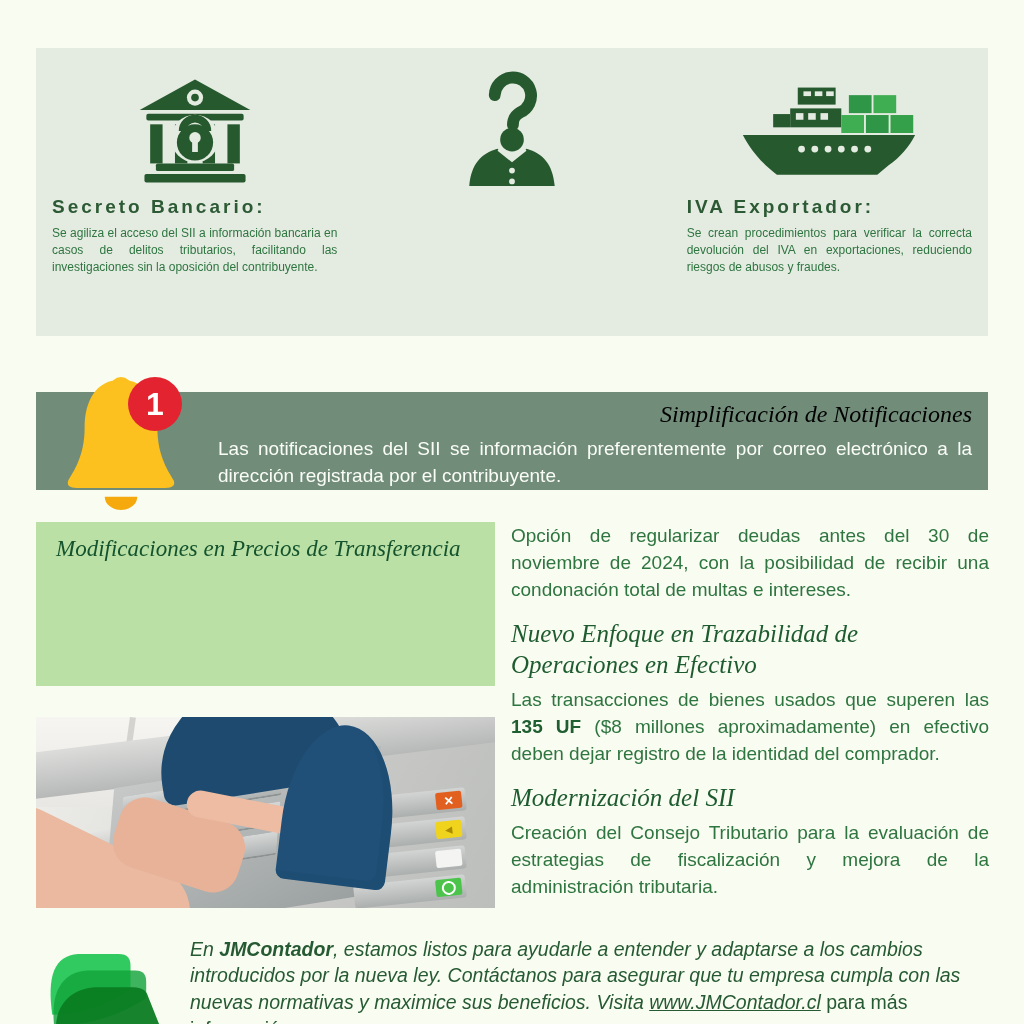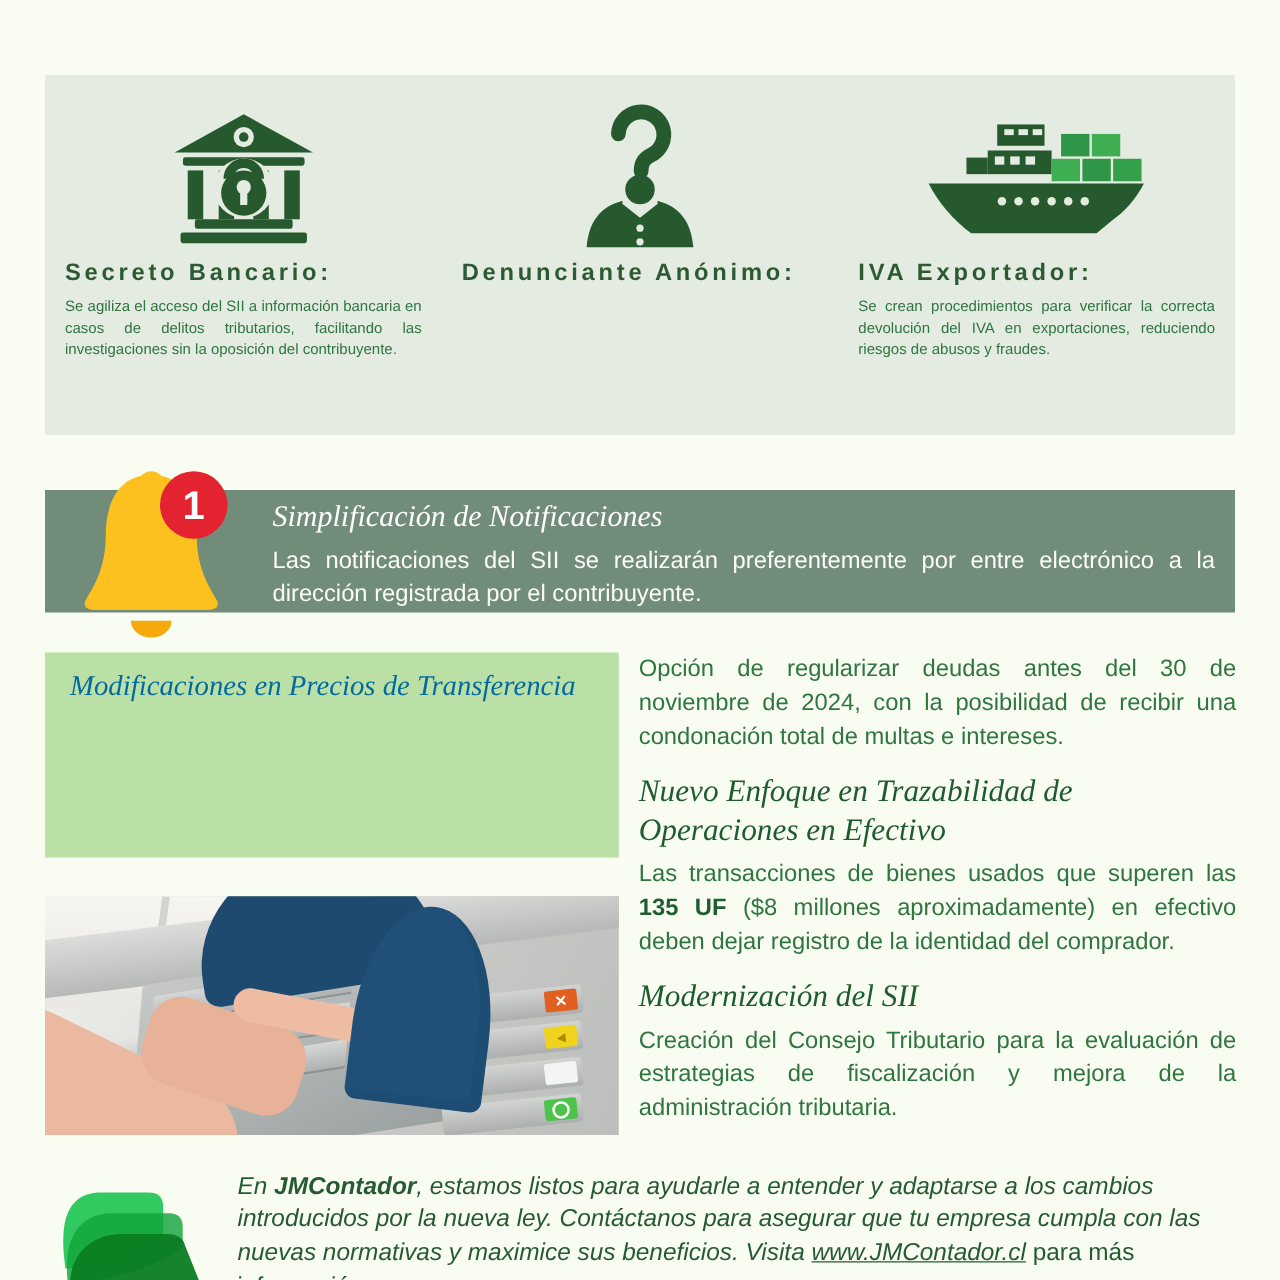--- a/index.html
+++ b/index.html
@@ -1,38 +1,38 @@
 <!DOCTYPE html>
 <html><head>
 <meta charset="utf-8">
 <style>
   html,body{margin:0;padding:0;}
   .page{position:relative;width:1024px;height:1024px;background:#f9fcf1;overflow:hidden;
         font-family:"Liberation Sans",sans-serif;}
   
-  .top-section{position:absolute;left:36px;top:60px;width:952px;height:288px;background:#e4ebe1;
+  .top-section{position:absolute;left:36px;top:48px;width:952px;height:288px;background:#e4ebe1;
                display:flex;}
   .top-col{flex:1;padding:12px 16px 0 16px;}
   .icon-wrap{height:126px;display:flex;align-items:flex-end;justify-content:center;}
   .col-title{margin:10px 0 0 0;font-size:19px;font-weight:bold;letter-spacing:3px;color:#2c5a34;}
   .col-body{margin:7px 0 0 0;font-size:12px;line-height:1.42;color:#2e7540;text-align:justify;}
   .col-body b{color:#1f5e30;}
   
   .band{position:absolute;left:36px;top:392px;width:952px;height:98px;background:#718d7a;}
   .bell-wrap{position:absolute;left:18px;top:-21px;width:150px;height:146px;}
   .badge{position:absolute;left:74px;top:6px;width:54px;height:54px;border-radius:50%;
          background:#e42331;display:flex;align-items:center;justify-content:center;
          color:#ffffff;font-size:32px;font-weight:bold;}
   .band-content{margin-left:182px;padding:9px 16px 0 0;}
-  .band-title{font-family:"Liberation Serif",serif;font-style:italic;font-size:24px;color:#ffffff;}
+  .band-title{font-family:"Liberation Serif",serif;font-style:italic;font-size:24px;color:#000000;text-align:right;}
   .band-body{margin-top:8px;font-size:19px;line-height:1.4;color:#fbfdf7;text-align:justify;}
   
   .transfer-box{position:absolute;left:36px;top:522px;width:419px;height:150px;background:#bae0a5;
                 padding:14px 20px 0 20px;}
-  .tb-title{font-family:"Liberation Serif",serif;font-style:italic;font-size:23px;color:#0369a1;}
+  .tb-title{font-family:"Liberation Serif",serif;font-style:italic;font-size:23px;color:#14532d;}
   .tb-body{margin-top:9px;font-size:19px;line-height:1.42;color:#2e7540;text-align:justify;}
   
   .photo{position:absolute;left:36px;top:717px;width:459px;height:191px;overflow:hidden;
          background:linear-gradient(115deg,#f0efeb 0%,#dddddad9 30%,#c9cac8 60%,#bcbebc 100%);}
   .ph-wall{position:absolute;left:0;top:0;width:150px;height:90px;
            background:linear-gradient(180deg,#f6f5f1,#e8e7e3);}
   .ph-wall-line{position:absolute;left:88px;top:0;width:6px;height:85px;background:#d4d3cf;transform:rotate(8deg);}
   .ph-bar{position:absolute;left:-20px;top:6px;width:520px;height:46px;background:linear-gradient(180deg,#dcdddb,#b7b9b8);
           transform:rotate(-7deg);}
   .ph-bar2{position:absolute;left:-10px;top:96px;width:320px;height:26px;background:linear-gradient(180deg,#e4e4e2,#c2c4c2);
@@ -113,21 +113,20 @@
       <div class="icon-wrap">
         <svg width="112" height="120" viewBox="0 0 120 132">
           <path d="M41,32 a20,20 0 1 1 28,19 c-6,3.5 -8,7 -8,14" fill="none" stroke="#27592e" stroke-width="13" stroke-linecap="round"></path>
           <circle cx="60" cy="81" r="13" fill="#27592e"></circle>
           <path d="M13,132 C15,108 26,96 44,91 L60,104 L76,91 C94,96 105,108 107,132 Z" fill="#27592e"></path>
           <path d="M45,92 L60,104 L75,92" fill="none" stroke="#e4ebe1" stroke-width="3"></path>
           <circle cx="60" cy="115" r="3.2" fill="#e4ebe1"></circle>
           <circle cx="60" cy="127" r="3.2" fill="#e4ebe1"></circle>
         </svg>
       </div>
-      <div class="col-title">Denunciante Anónimo:</div>
     </div>
 
     <div class="top-col">
       <div class="icon-wrap">
         <svg width="180" height="106" viewBox="0 0 190 112">
           <rect x="62" y="8" width="40" height="18" fill="#27592e"></rect>
           <rect x="68" y="12" width="8" height="5" fill="#e4ebe1"></rect>
             <rect x="80" y="12" width="8" height="5" fill="#e4ebe1"></rect>
             <rect x="92" y="12" width="8" height="5" fill="#e4ebe1"></rect>
           <rect x="54" y="30" width="54" height="20" fill="#27592e"></rect>
@@ -158,21 +157,21 @@
     <div class="bell-wrap">
       <svg width="134" height="146" viewBox="0 0 140 150">
         <circle cx="70" cy="16" r="11" fill="#fcc11f"></circle>
         <path d="M70,8 C44,8 32,30 32,58 C32,88 20,104 15,113 Q12,121 24,121 L116,121 Q128,121 125,113 C120,104 108,88 108,58 C108,30 96,8 70,8 Z" fill="#fcc11f"></path>
         <path d="M53,130 a17,14 0 0 0 34,0 Z" fill="#f5a90c"></path>
       </svg>
       <div class="badge">1</div>
     </div>
     <div class="band-content">
       <div class="band-title">Simplificación de Notificaciones</div>
-      <div class="band-body">Las notificaciones del SII se realizarán preferentemente por entre electrónico a la dirección registrada por el contribuyente.</div>
+      <div class="band-body">Las notificaciones del SII se información preferentemente por correo electrónico a la dirección registrada por el contribuyente.</div>
     </div>
   </div>
 
   <div class="transfer-box">
     <div class="tb-title">Modificaciones en Precios de Transferencia</div>
   </div>
 
   <div class="photo">
     <div class="ph-wall"></div>
     <div class="ph-wall-line"></div>

